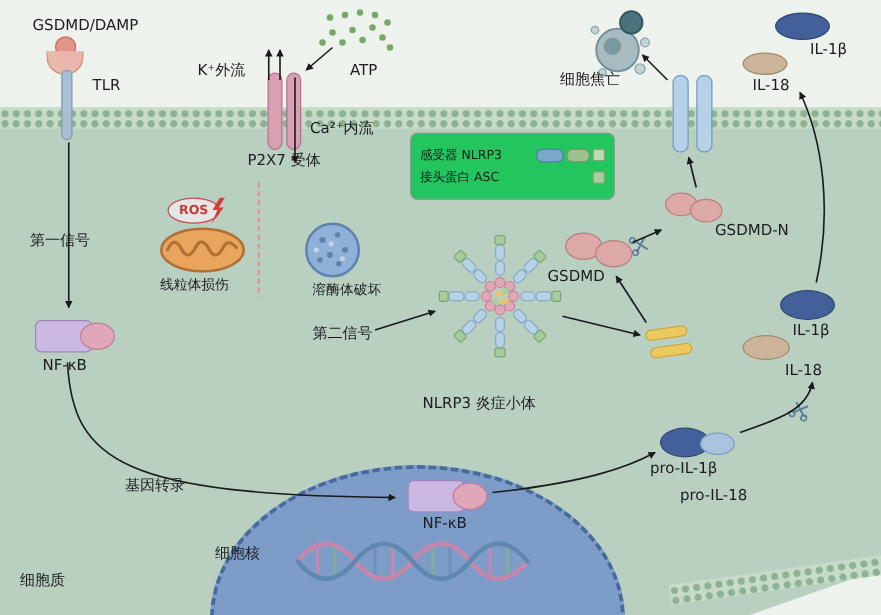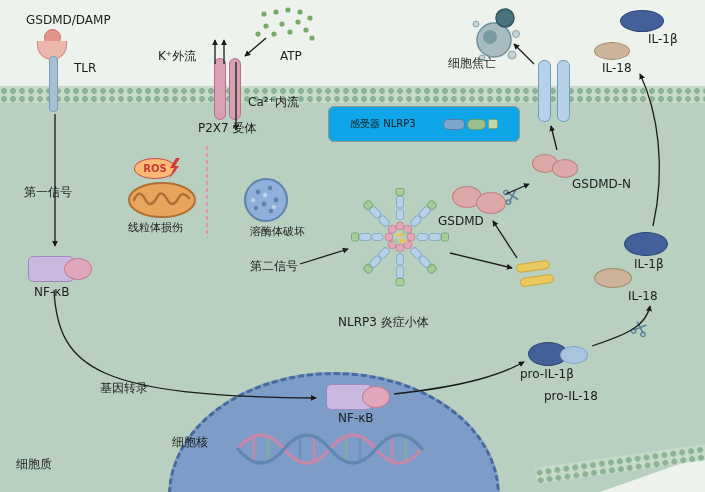--- a/index.html
+++ b/index.html
@@ -41,25 +41,25 @@
   .chan-r{left:229px;top:58px;width:12px;height:62px;background:#d9a0b4;border:1.5px solid #b86f8e;border-radius:6px;}
   .pore-l{left:538px;top:60px;width:13px;height:62px;background:#b7d2e8;border:1.5px solid #6f9cc0;border-radius:6px;}
   .pore-r{left:557px;top:60px;width:13px;height:62px;background:#b7d2e8;border:1.5px solid #6f9cc0;border-radius:6px;}
   .nfkb-rect{width:46px;height:26px;background:#cbb8e0;border:1.5px solid #9f86bf;border-radius:5px;}
   .nfkb-ell{width:28px;height:22px;background:#e0a7ba;border:1.5px solid #c07e97;border-radius:50%;}
   .pink-ell{background:#dca8a8;border:1.5px solid #b97f7f;border-radius:50%;}
   .yellow-bar{width:34px;height:9px;background:#ecc95e;border:1px solid #caa53e;border-radius:5px;transform:rotate(-8deg);}
   .dkblue-ell{background:#44609a;border:1.5px solid #2e4775;border-radius:50%;}
   .ltblue-ell{background:#aac4e0;border:1.5px solid #7da0c6;border-radius:50%;}
   .tan-ell{background:#cbb49a;border:1.5px solid #a08a6e;border-radius:50%;}
-  .ros-oval{left:134px;top:158px;width:42px;height:21px;background:#fdba74;border:1.5px solid #cc4a4a;
+  .ros-oval{left:134px;top:158px;width:42px;height:21px;background:#e5e5e5;border:1.5px solid #cc4a4a;
     border-radius:50%;display:flex;align-items:center;justify-content:center;z-index:4;}
   
-  .legend{left:328px;top:106px;width:148px;background:#0ea5e9;border:1px solid #8f9a90;
-    border-radius:6px;padding:6px 21px;z-index:5;}
+  .legend{left:328px;top:106px;width:148px;background:#22c55e;border:1px solid #8f9a90;
+    border-radius:6px;padding:6px 7px;z-index:5;}
   .legend-row{display:flex;align-items:center;justify-content:space-between;
     font-size:10px;white-space:nowrap;margin:4px 0;}
   .legend-shapes{display:flex;align-items:center;gap:2px;margin-left:4px;}
   .lg-blue{width:20px;height:9px;background:#7ba7cc;border:1px solid #567fa5;border-radius:5px;}
   .lg-green{width:17px;height:9px;background:#9cc08e;border:1px solid #6f9a62;border-radius:5px;}
   .lg-gsq{width:8px;height:8px;background:#bcd9b0;border:1px solid #7ea772;border-radius:2px;}
   .lg-psq{width:9px;height:9px;background:#e4a0b0;border:1px solid #bd7289;border-radius:2px;}
   .lg-ybar{width:16px;height:8px;background:#ecc95e;border:1px solid #caa53e;border-radius:4px;}
   svg.overlay{position:absolute;left:0;top:0;z-index:5;pointer-events:none;}
   .icon{position:absolute;z-index:5;}
@@ -273,20 +273,26 @@
     <path d="M207,146 L207,238" fill="none" stroke="#e8889f" stroke-width="1.6" stroke-dasharray="4 3"></path>
   </svg>
 
   <div class="abs legend">
     <div class="legend-row">
       <span>感受器 NLRP3</span>
       <span class="legend-shapes">
         <span class="lg-blue"></span>
         <span class="lg-green"></span>
         <span class="lg-gsq"></span>
+      </span>
+    </div>
+    <div class="legend-row">
+      <span>接头蛋白 ASC</span>
+      <span class="legend-shapes">
+        <span class="lg-gsq" style="background:#a9cf9e"></span>
       </span>
     </div>
   </div>
 
   <div class="lbl" style="left:26px;top:14px">GSDMD/DAMP</div>
   <div class="lbl" style="left:74px;top:62px">TLR</div>
   <div class="lbl" style="left:158px;top:50px">K⁺外流</div>
   <div class="lbl" style="left:280px;top:50px">ATP</div>
   <div class="lbl" style="left:248px;top:96px">Ca²⁺内流</div>
   <div class="lbl" style="left:198px;top:122px">P2X7 受体</div>

